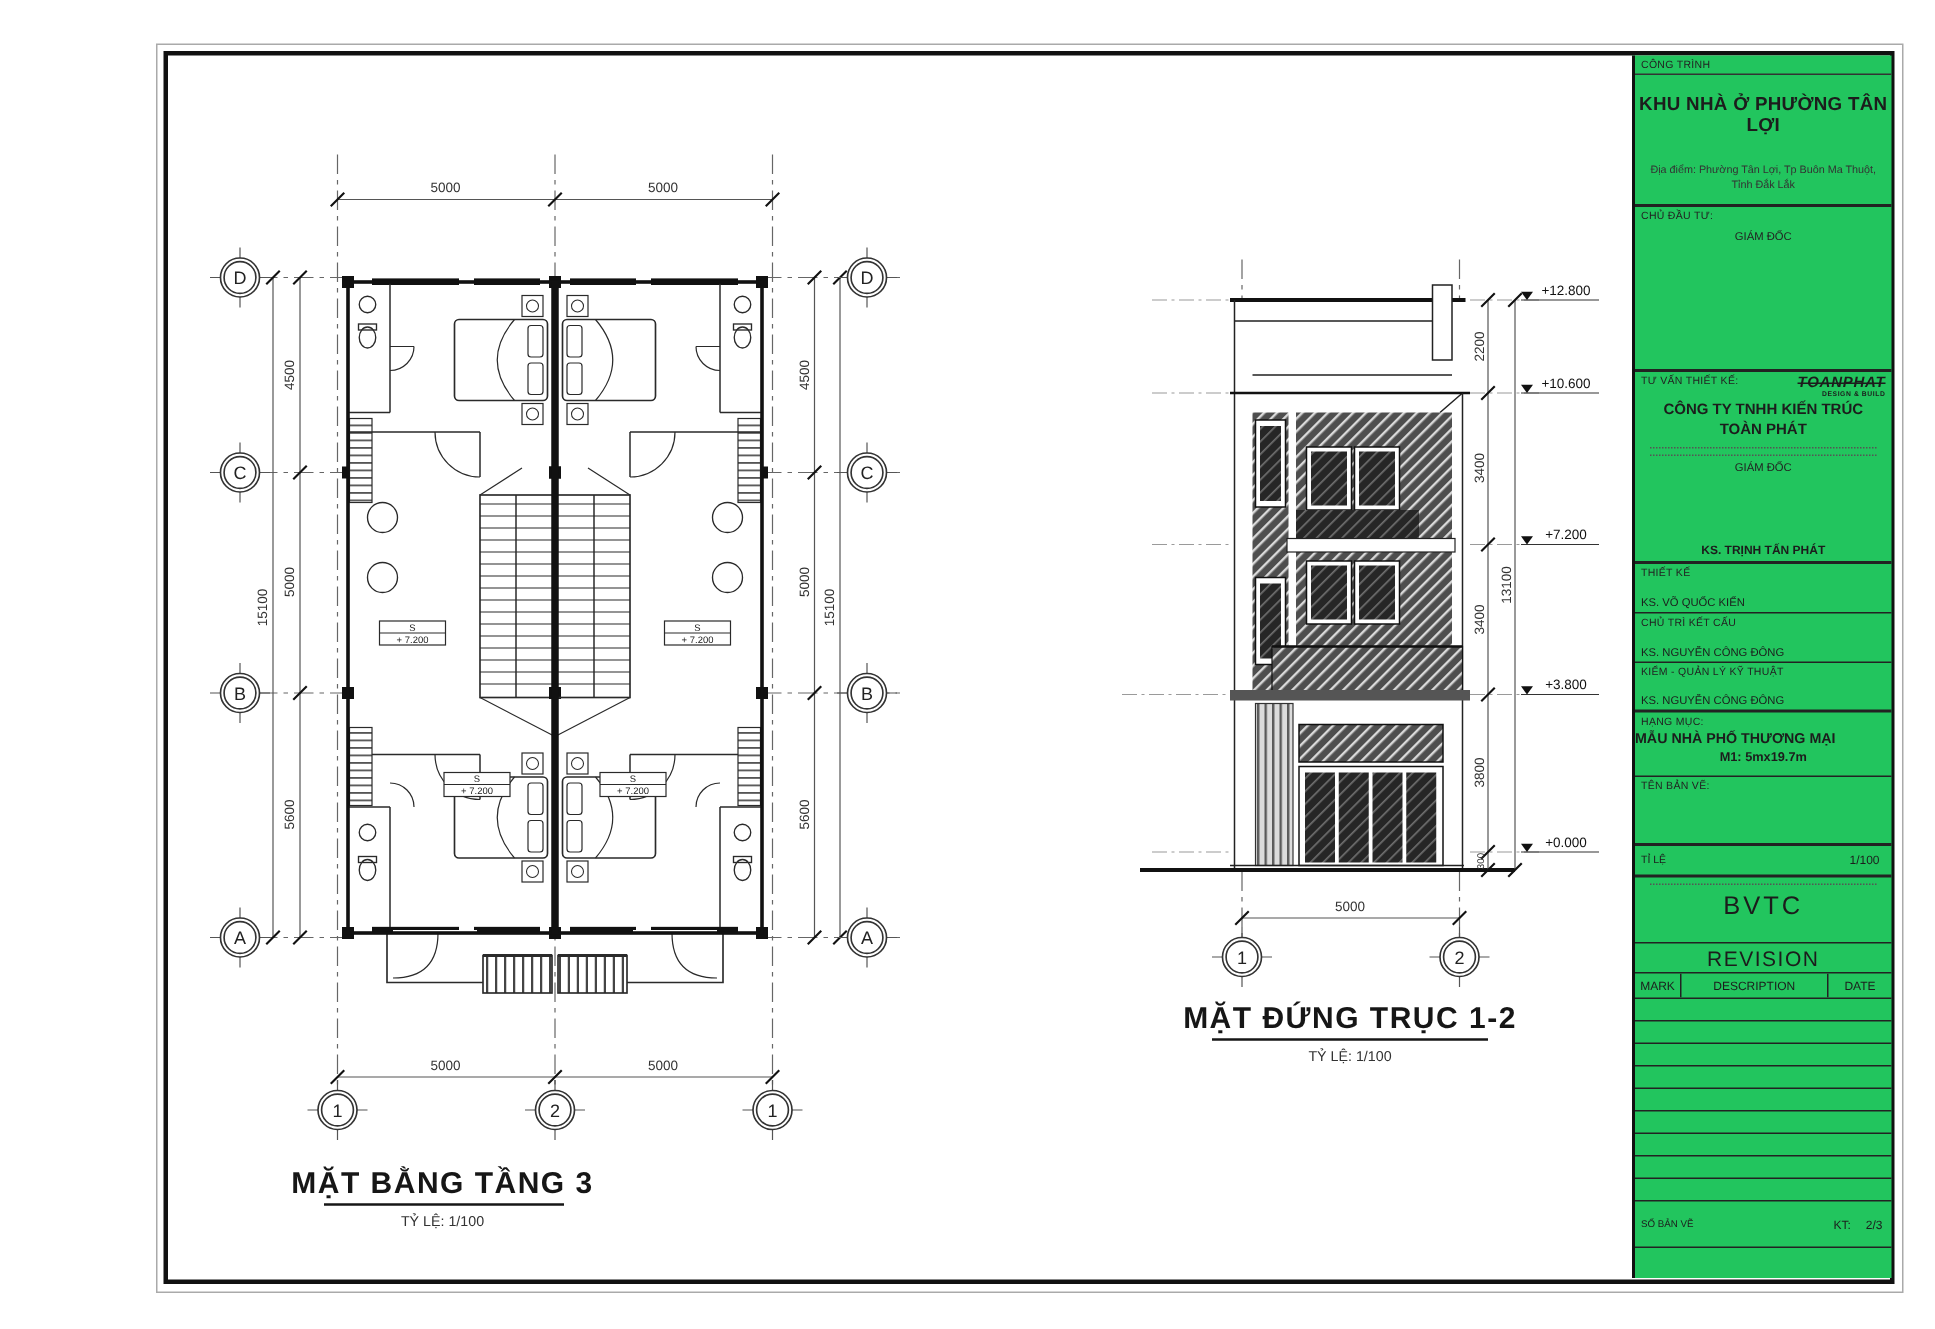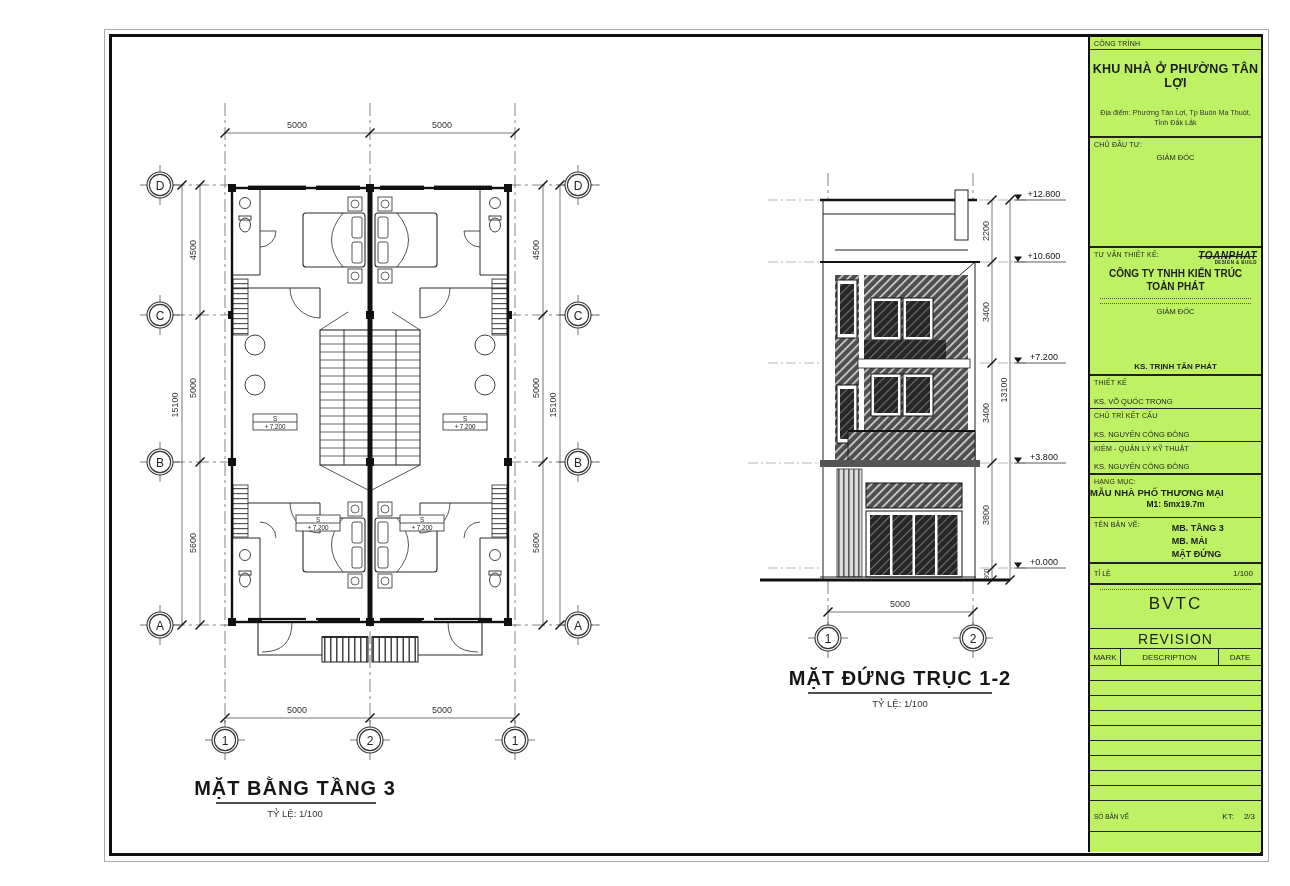--- a/index.html
+++ b/index.html
@@ -16,21 +16,21 @@
   .dimtxt{font-size:9px;fill:#333;text-anchor:middle;}
   .smtxt{font-size:6.5px;fill:#333;text-anchor:middle;}
   .bubtxt{font-size:12px;fill:#222;text-anchor:middle;}
   .ttl{font-size:20px;font-weight:bold;fill:#161616;text-anchor:middle;letter-spacing:1px;}
   .sub{font-size:9.5px;fill:#333;text-anchor:middle;}
   .lvl{font-size:9px;fill:#111;text-anchor:middle;}
   .lbltxt{font-size:6.3px;fill:#222;text-anchor:middle;}
   .extl{stroke:#9a9a9a;stroke-width:.7;stroke-dasharray:10 3 2 3;fill:none;}
   
   .tblock{position:absolute;left:1088px;top:37px;width:173px;height:815px;border-left:2.5px solid #111;
-          box-sizing:border-box;display:flex;flex-direction:column;background:#bef264;}
+          box-sizing:border-box;display:flex;flex-direction:column;background:#22c55e;}
   .tb-row{border-bottom:1px solid #222;box-sizing:border-box;position:relative;overflow:hidden;}
   .tb-row.thick{border-bottom-width:2.5px;}
   .tb-lbl{font-size:7px;color:#222;padding:3px 4px 2px;letter-spacing:.2px;}
   .tb-lbl.underlined{border-bottom:1px solid #333;}
   .r-project{height:101px;}
   .proj-name{font-size:12.5px;font-weight:bold;text-align:center;margin-top:12px;letter-spacing:.2px;}
   .proj-addr{font-size:7.2px;text-align:center;margin-top:18px;line-height:1.4;color:#333;}
   .r-investor{height:110px;}
   .inv-name{font-size:10px;font-weight:bold;text-align:center;margin-top:4px;line-height:1.35;}
   .small-center{font-size:7.5px;text-align:center;margin-top:3px;color:#222;}
@@ -396,44 +396,39 @@
         <span>TOÀN PHÁT</span>
       </div>
       <div class="dotline"></div>
       <div class="dotline"></div>
       <div class="small-center">GIÁM ĐỐC</div>
       <div class="sign-name">KS. TRỊNH TẤN PHÁT</div>
     </div>
 
     <div class="tb-row role">
       <div class="tb-lbl">THIẾT KẾ</div>
-      <div class="role-name">KS. VÕ QUỐC TRỌNG</div>
+      <div class="role-name">KS. VÕ QUỐC KIẾN</div>
     </div>
     <div class="tb-row role">
       <div class="tb-lbl">CHỦ TRÌ KẾT CẤU</div>
       <div class="role-name">KS. NGUYỄN CÔNG ĐÔNG</div>
     </div>
     <div class="tb-row role thick">
       <div class="tb-lbl">KIỂM - QUẢN LÝ KỸ THUẬT</div>
       <div class="role-name">KS. NGUYỄN CÔNG ĐÔNG</div>
     </div>
 
     <div class="tb-row r-hangmuc">
       <div class="tb-lbl">HẠNG MỤC:</div>
       <div class="hm-val">MẪU NHÀ PHỐ THƯƠNG MẠI</div>
       <div class="hm-val2">M1: 5mx19.7m</div>
     </div>
 
     <div class="tb-row r-tenbanve thick">
       <div class="tb-lbl">TÊN BẢN VẼ:</div>
-      <div class="tbv-list">
-        <div class="tbv-item">MB. TẦNG 3</div>
-        <div class="tbv-item">MB. MÁI</div>
-        <div class="tbv-item">MẶT ĐỨNG</div>
-      </div>
     </div>
 
     <div class="tb-row r-tile thick">
       <span class="tile-lbl">TỈ LỆ</span>
       <span class="tile-val">1/100</span>
     </div>
 
     <div class="tb-row r-bvtc">
       <div class="dotline"></div>
       <div class="bvtc-txt">BVTC</div>

